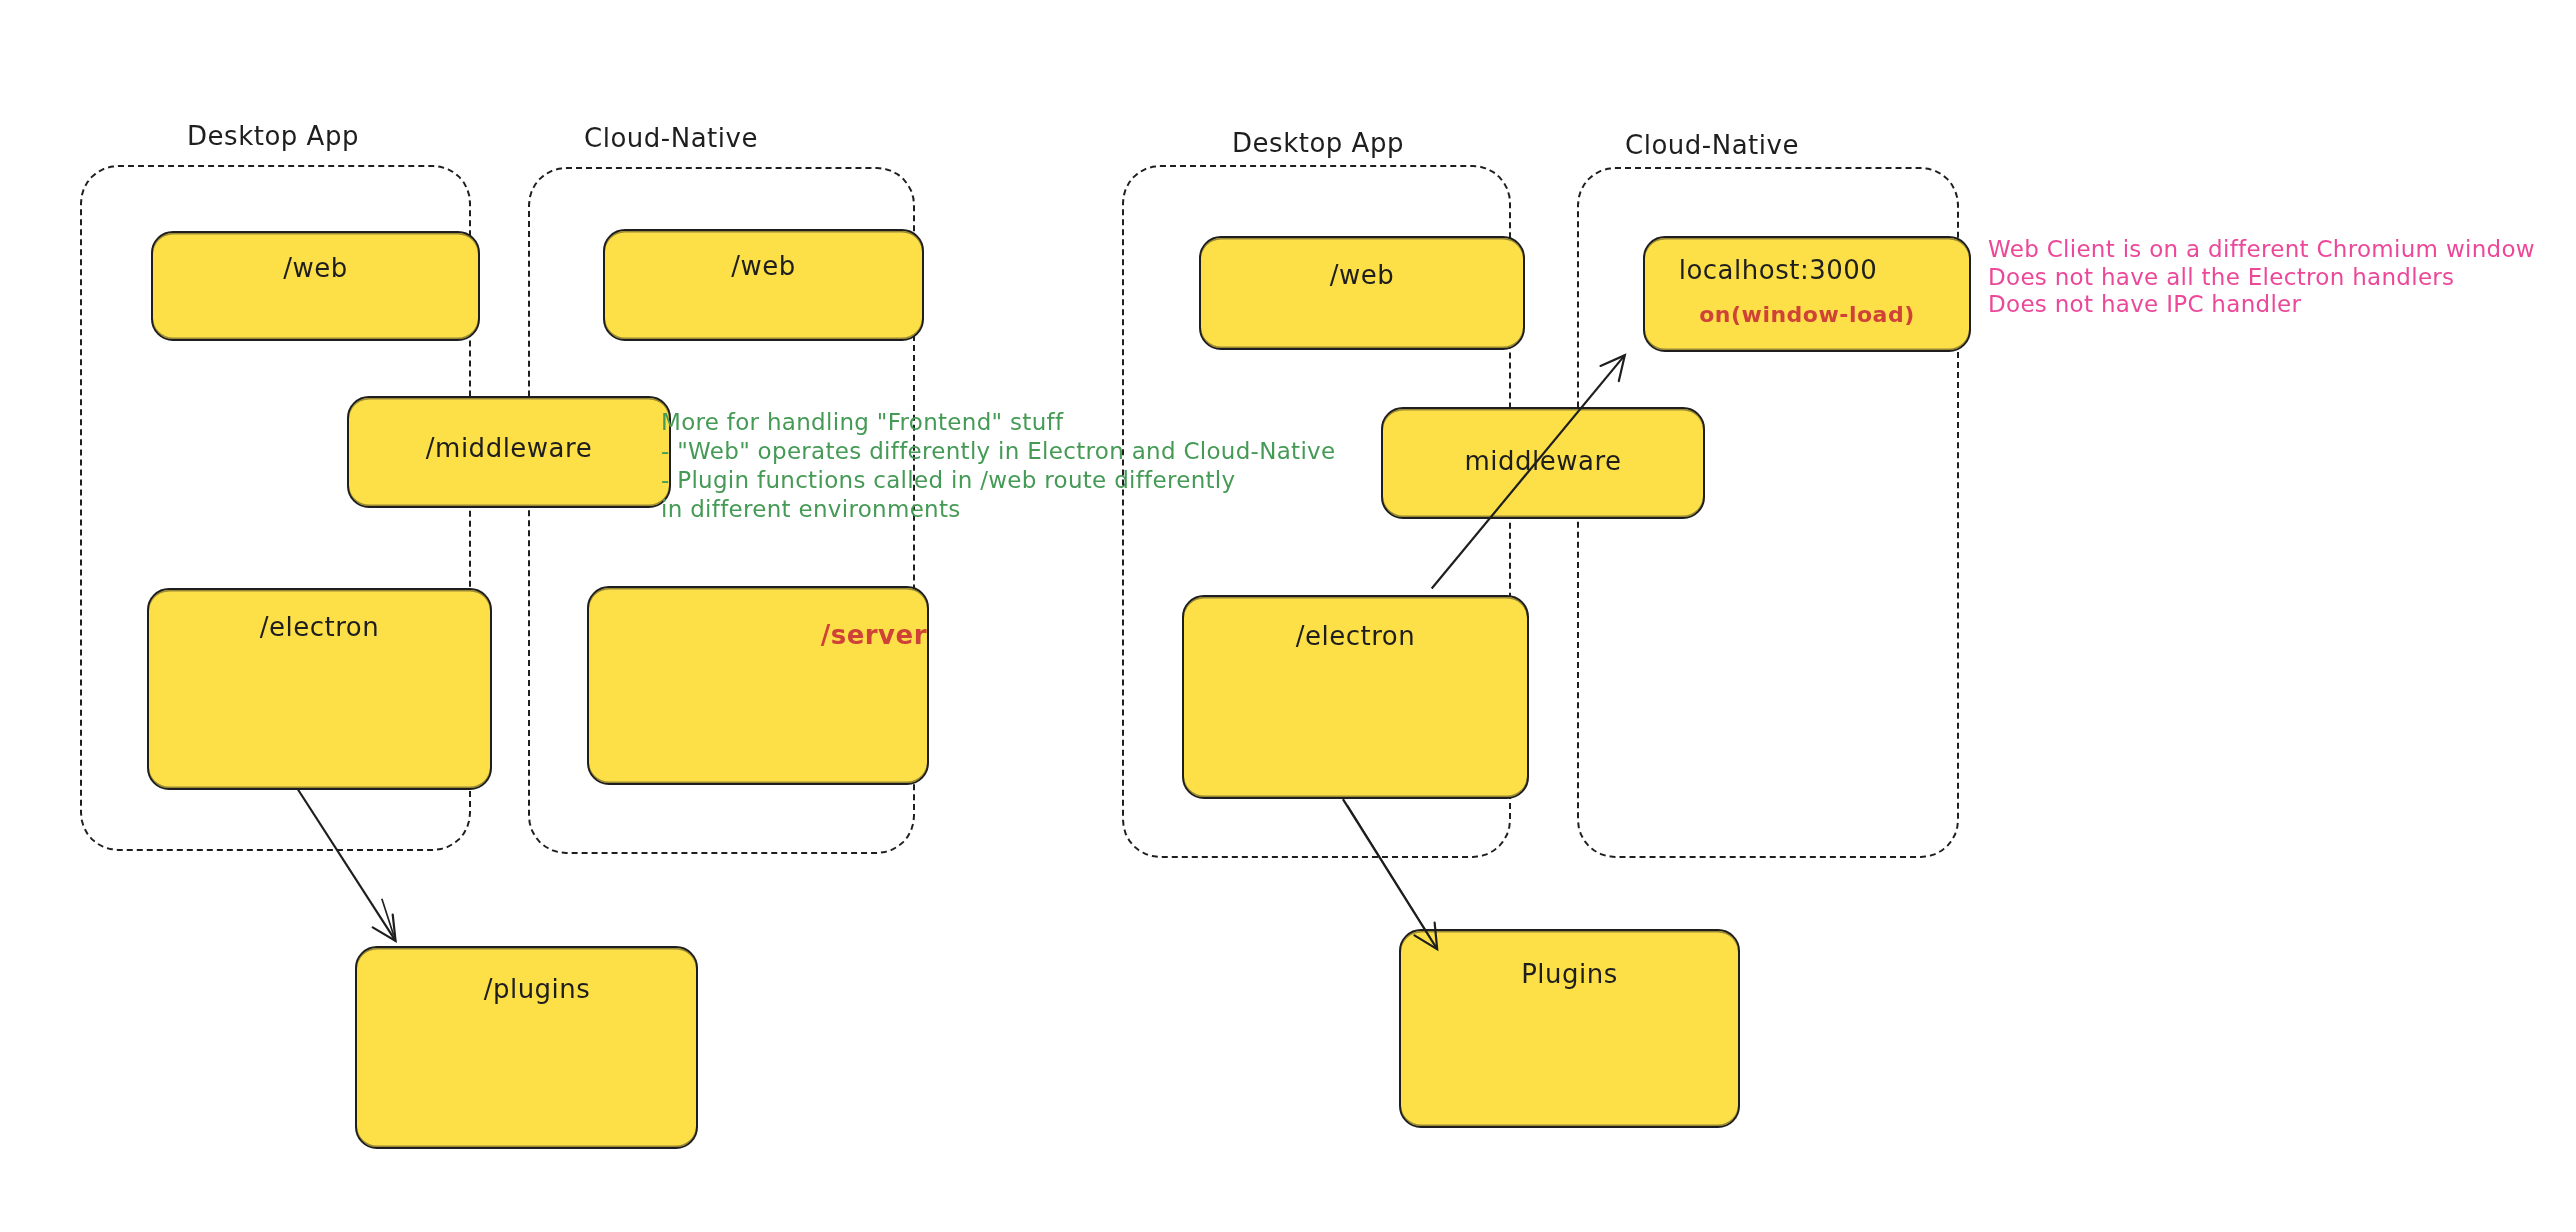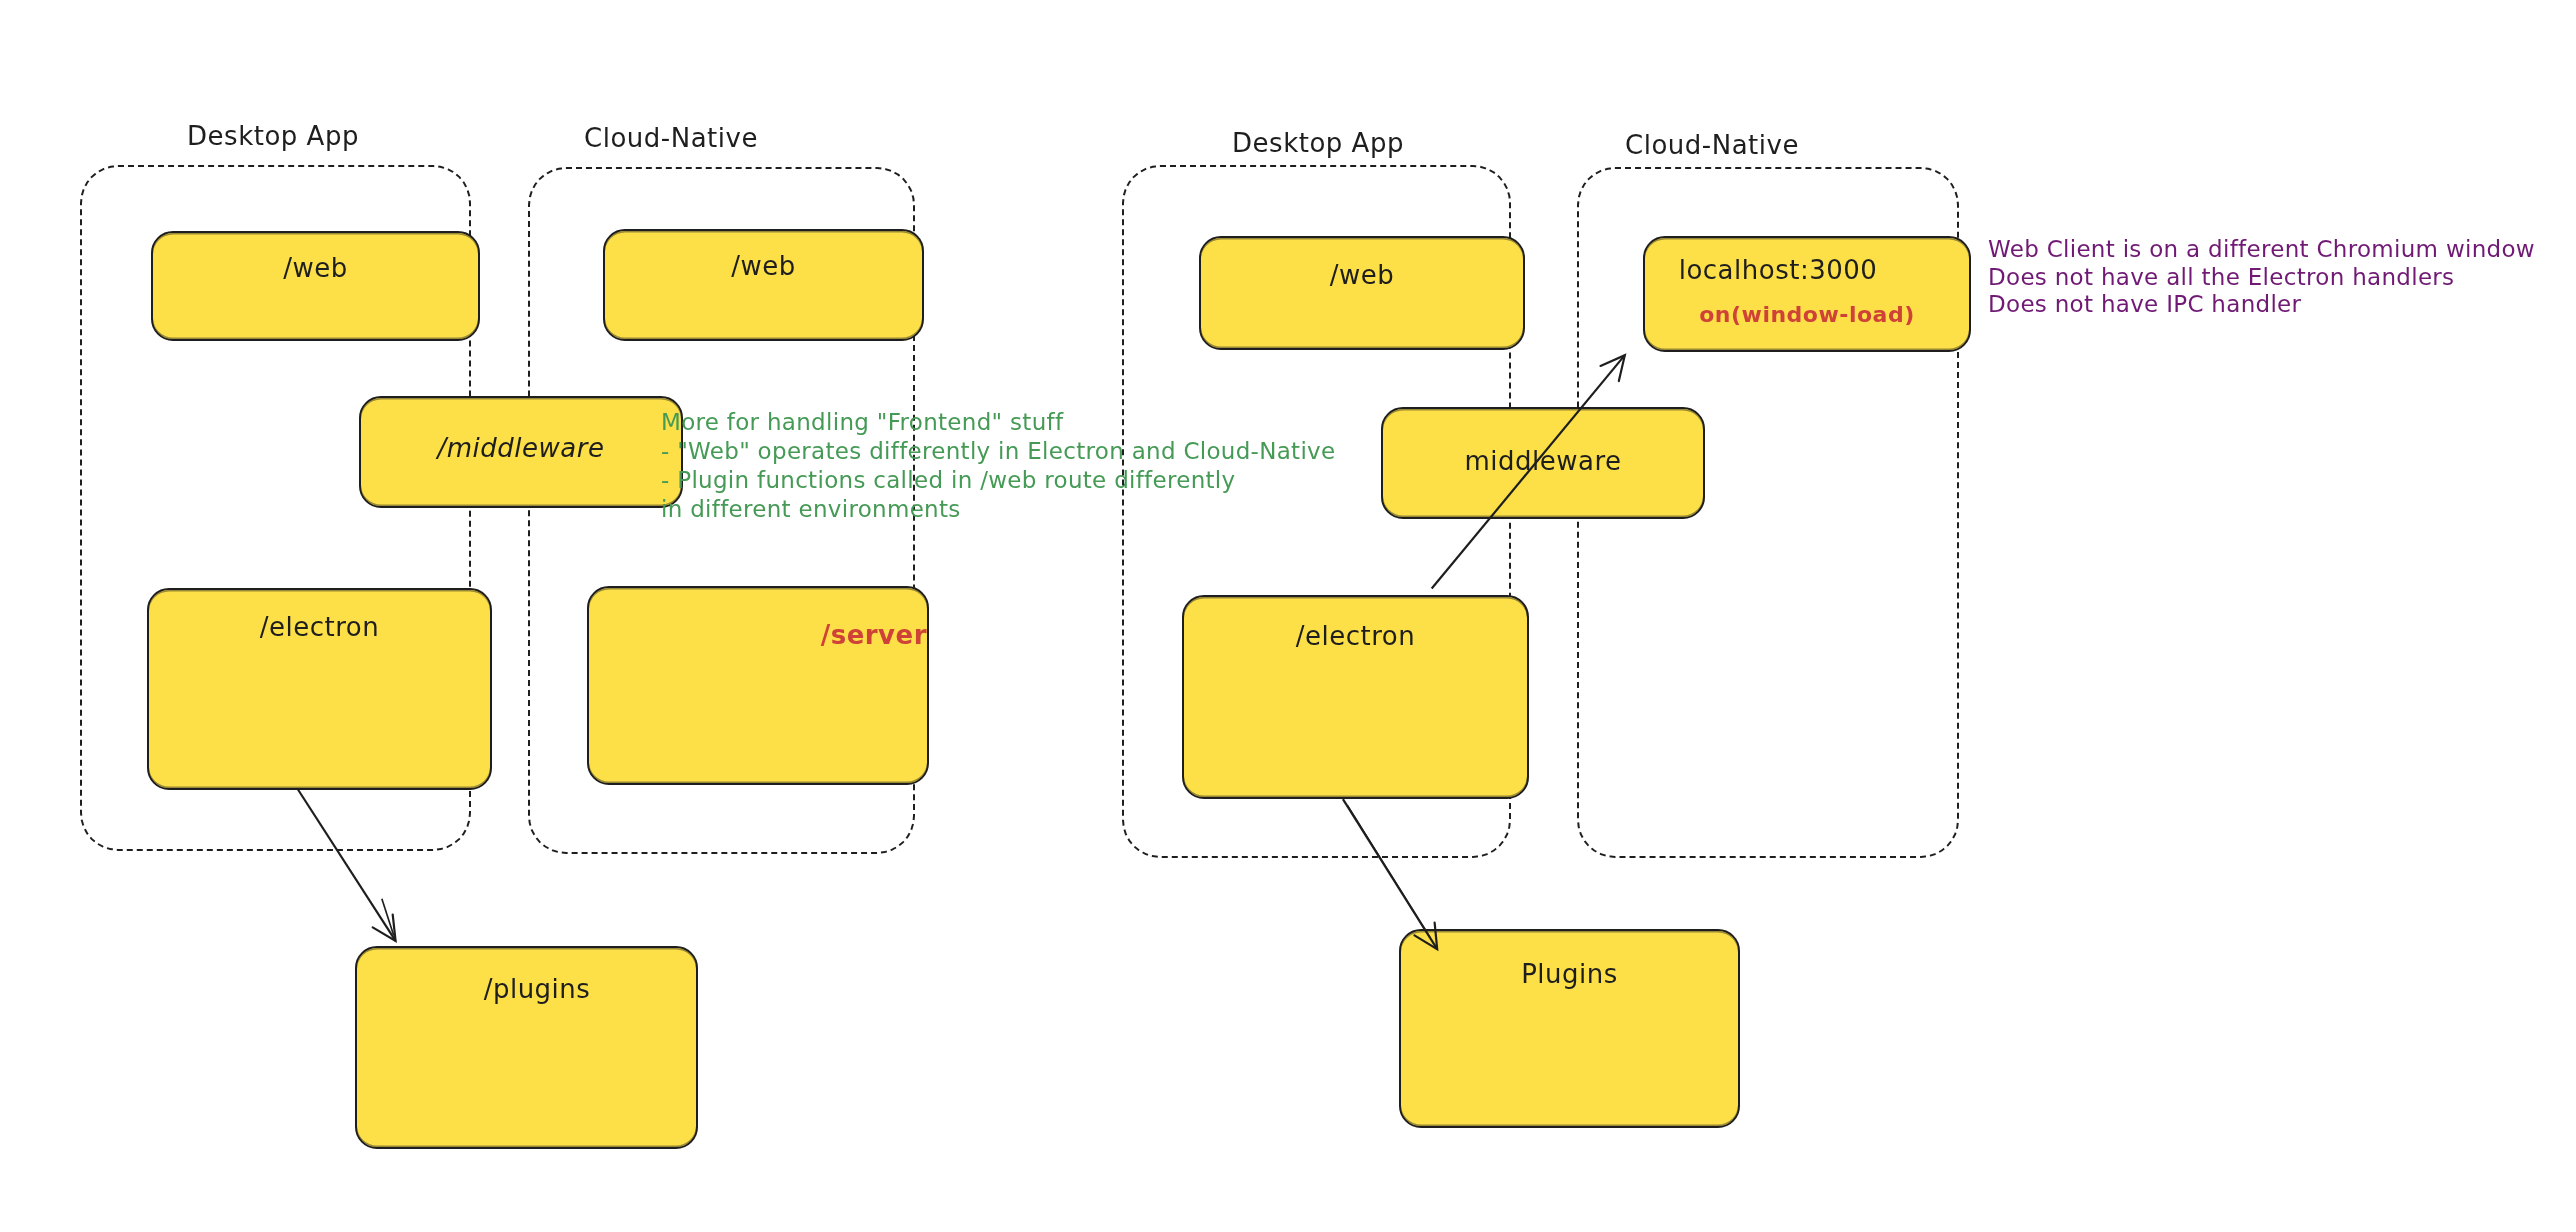--- a/index.html
+++ b/index.html
@@ -49,21 +49,21 @@
     white-space: nowrap;
   }
   .note {
     position: absolute;
     font-size: 23px;
     font-weight: 500;
     letter-spacing: 0.3px;
     white-space: nowrap;
   }
   .note-green { color: #459a55; line-height: 29px; }
-  .note-red   { color: #701a75; line-height: 27.5px; }
+  .note-red   { color: #ec4899; line-height: 27.5px; }
   .red-text   { color: #cf4238; font-weight: bold; }
   .arrow-layer {
     position: absolute;
     left: 0; top: 0;
     width: 2576px;
     height: 1232px;
     pointer-events: none;
   }
 </style>
 </head>
@@ -78,21 +78,21 @@
   <div class="container-dashed" style="left:528px; top:167px; width:383px; height:683px;"></div>
 
   <div class="box" style="left:116px; top:231px; width:325px; height:106px;">
     <div class="box-label" style="top:20px;">/web</div>
   </div>
 
   <div class="box" style="left:568px; top:229px; width:317px; height:108px;">
     <div class="box-label" style="top:20px;">/web</div>
   </div>
 
-  <div class="box" style="left:324px; top:396px; width:320px; height:108px;font-style:italic;">
+  <div class="box" style="left:312px; top:396px; width:320px; height:108px;">
     <div class="box-label" style="top:35px;">/middleware</div>
   </div>
 
   <div class="box" style="left:112px; top:588px; width:341px; height:198px;">
     <div class="box-label" style="top:22px;">/electron</div>
   </div>
 
   <div class="box" style="left:552px; top:586px; width:338px; height:195px;">
     <div class="box-label red-text" style="top:32px;text-align:right;">/server</div>
   </div>

